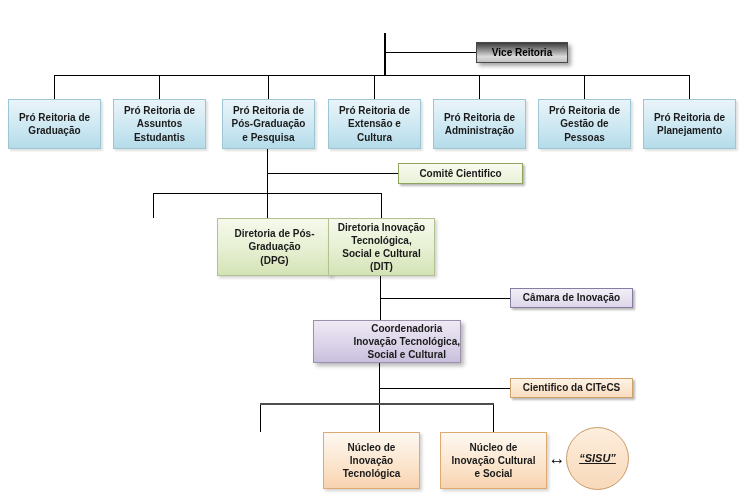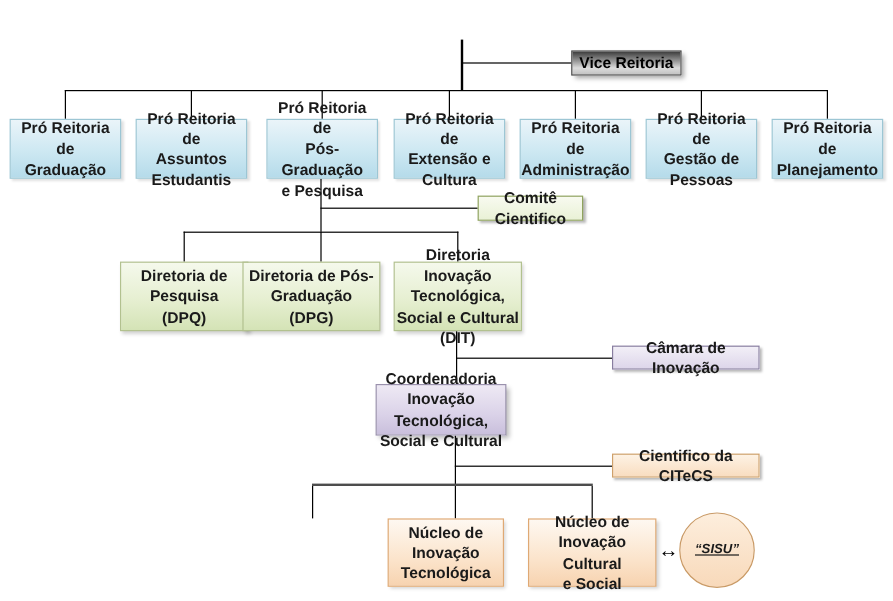--- a/index.html
+++ b/index.html
@@ -26,21 +26,21 @@
   
   .node {
     position: absolute;
     box-sizing: border-box;
     display: flex;
     align-items: center;
     justify-content: center;
     text-align: center;
     font-weight: bold;
     color: #1a1a1a;
-    font-size: 13px;
+    font-size: 10px;
     line-height: 1.32;
   }
   .node .lbl { white-space: pre-line; }
 
   .gray {
     background: linear-gradient(180deg, #3c3c3c 0%, #8f8f8f 38%, #dcdcdc 72%, #c2c2c2 100%);
     border: 2px solid #474747;
     box-shadow: 3px 3px 4px rgba(0,0,0,0.35);
     color: #000000;
   }
@@ -163,46 +163,41 @@
   <div class="node blue" style="left:538px; top:99px; width:93px; height:50px;">
     <span class="lbl">Pró Reitoria de
 Gestão de
 Pessoas</span>
   </div>
   <div class="node blue" style="left:643px; top:99px; width:93px; height:50px;">
     <span class="lbl">Pró Reitoria de
 Planejamento</span>
   </div>
 
-  <div class="node green-tag" style="left:398px; top:163px; width:88px; height:21px;">
+  <div class="node green-tag" style="left:398px; top:163px; width:125px; height:21px;">
     <span class="lbl">Comitê Cientifico</span>
   </div>
 
-  <div class="node green" style="left:100px; top:218px; width:107px; height:58px;">
-    <span class="lbl">Diretoria de
-Pesquisa
-(DPQ)</span>
-  </div>
-  <div class="node green" style="left:202px; top:218px; width:115px; height:58px;">
+  <div class="node green" style="left:217px; top:218px; width:115px; height:58px;">
     <span class="lbl">Diretoria de Pós-
 Graduação
 (DPG)</span>
   </div>
   <div class="node green" style="left:328px; top:218px; width:107px; height:58px;">
     <span class="lbl">Diretoria Inovação
 Tecnológica,
 Social e Cultural
 (DIT)</span>
   </div>
 
   <div class="node purple-tag" style="left:510px; top:288px; width:123px; height:20px;">
     <span class="lbl">Câmara de Inovação</span>
   </div>
 
-  <div class="node purple" style="left:313px; top:320px; width:109px; height:43px;">
+  <div class="node purple" style="left:313px; top:320px; width:148px; height:43px;justify-content:flex-end;">
     <span class="lbl">Coordenadoria
 Inovação Tecnológica,
 Social e Cultural</span>
   </div>
 
   <div class="node orange-tag" style="left:510px; top:378px; width:123px; height:20px;">
     <span class="lbl">Cientifico da CITeCS</span>
   </div>
 
   <div class="node orange" style="left:323px; top:432px; width:97px; height:57px;">

